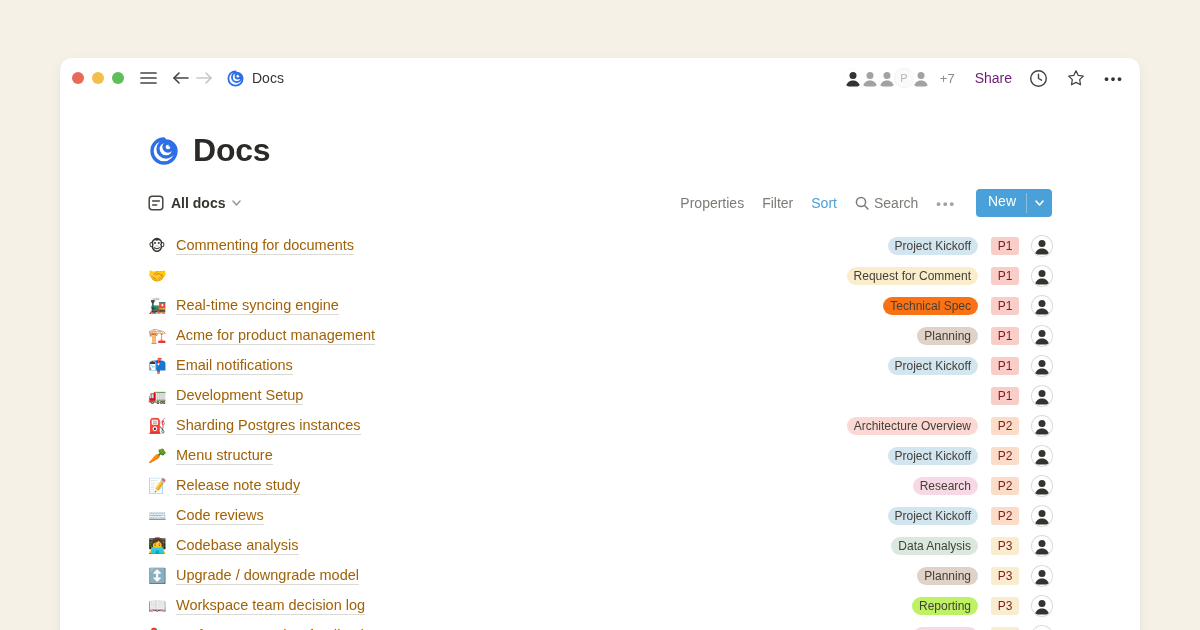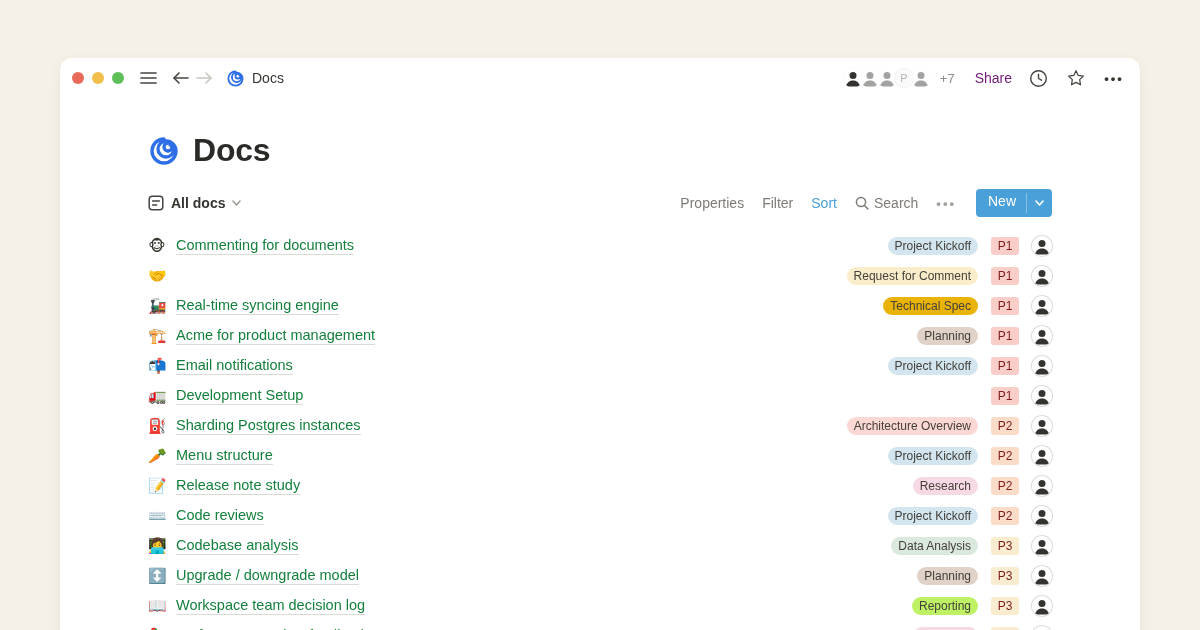--- a/index.html
+++ b/index.html
@@ -60,21 +60,21 @@
   .new-btn .new-label { color:#fff; font-size:14px; font-weight:500; padding:0 10px 4px 12px;
      display:flex; align-items:center; }
   .new-btn .divider { width:1px; background:rgba(255,255,255,.35); margin:4px 0; }
   .new-btn .caret { display:flex; align-items:center; padding:0 8px; }
   
   .rows { margin-top:14px; }
   .doc-row { height:30px; display:flex; align-items:center; cursor:pointer; }
   .row-left { display:flex; align-items:center; gap:10px; min-width:0; }
   .row-emoji { width:18px; font-size:15px; line-height:1; text-align:center;
      font-family:"DejaVu Sans",sans-serif; flex:none; }
-  .row-title { font-size:14.5px; font-weight:500; color:#15803d; white-space:nowrap;
+  .row-title { font-size:14.5px; font-weight:500; color:#a16207; white-space:nowrap;
      border-bottom:1px solid #DCDAD5; padding-bottom:1px; }
   .row-right { margin-left:auto; display:flex; align-items:center; gap:13px; }
   .tag { font-size:12px; line-height:18px; height:18px; padding:0 7px; border-radius:9px;
      color:#44403A; white-space:nowrap; }
   .ptag { font-size:12px; line-height:18px; height:18px; width:28px; text-align:center;
      border-radius:3px; color:#7f1d1d; }
   .row-avatar { width:20px; height:20px; border-radius:50%; overflow:hidden; flex:none;
      box-shadow:0 0 0 1px rgba(0,0,0,.14); background:#fff; }
   .row-avatar svg { width:100%; height:100%; display:block; }
   svg.icon { display:block; }
@@ -258,21 +258,21 @@
       </span>
     </div>
   </div>
 
   <div class="doc-row">
     <div class="row-left">
       <span class="row-emoji">🚂</span>
       <span class="row-title">Real-time syncing engine</span>
     </div>
     <div class="row-right">
-      <span class="tag" style="background: #eab308;">Technical Spec</span>
+      <span class="tag" style="background: #f97316;">Technical Spec</span>
       <span class="ptag" style="background: rgb(249, 205, 200);">P1</span>
       <span class="row-avatar">
         <svg viewBox="0 0 20 20">
                 <use href="#face"></use>
               </svg>
       </span>
     </div>
   </div>
 
   <div class="doc-row">

